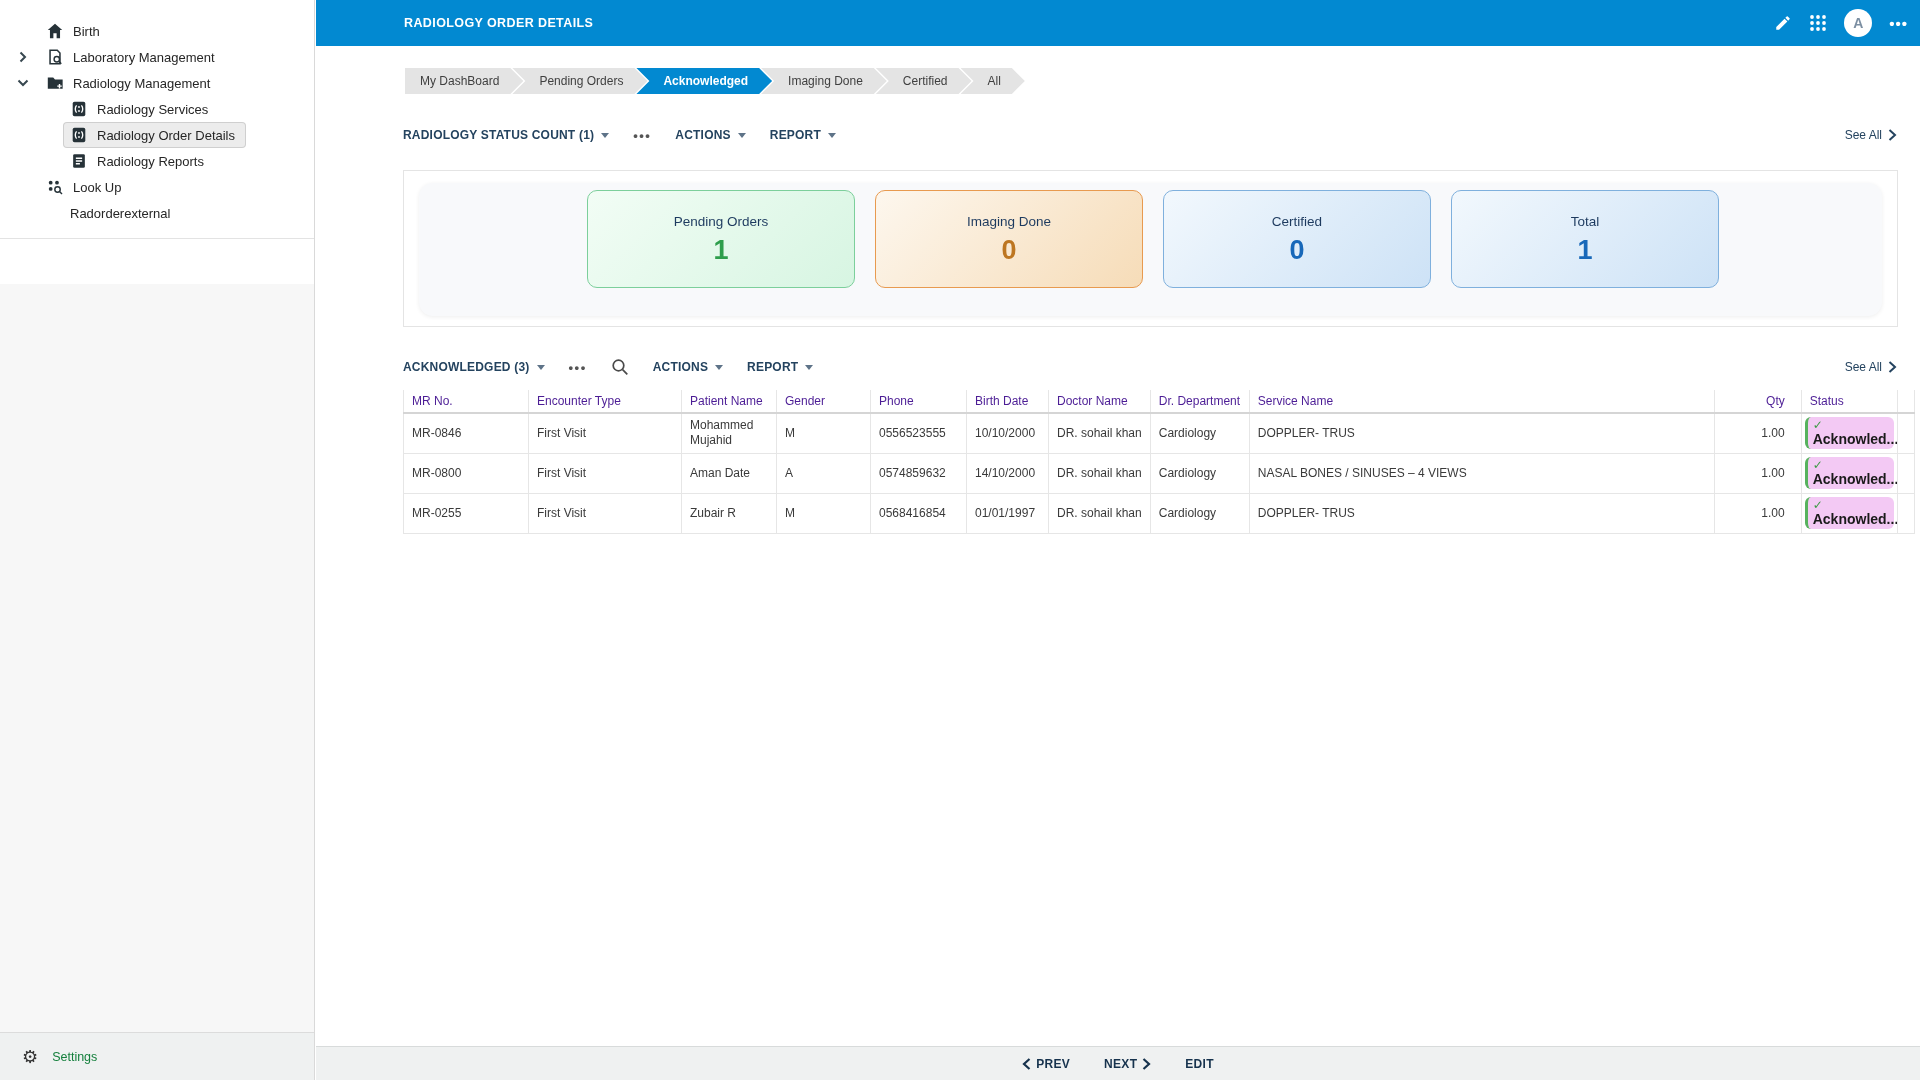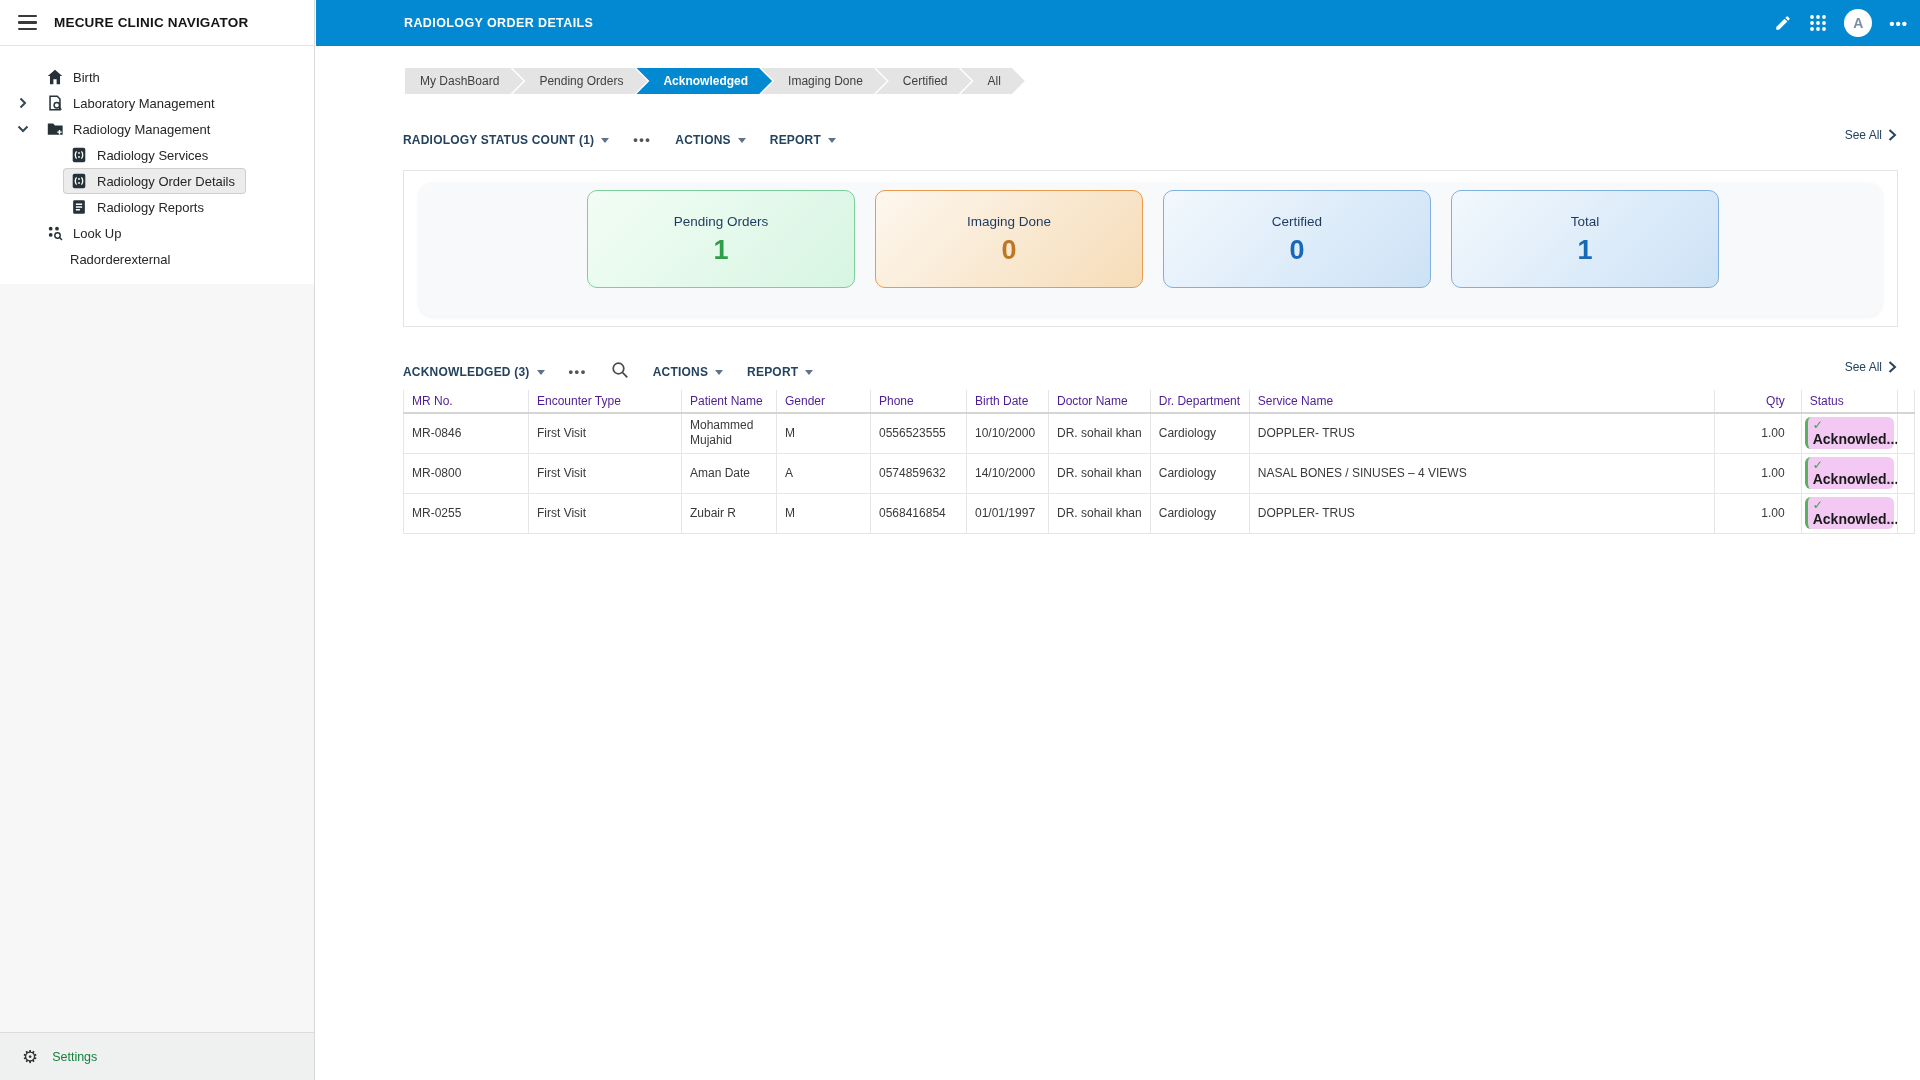--- a/index.html
+++ b/index.html
@@ -48,21 +48,21 @@
   
   .tabs { position:absolute; left:85px; top:68px; display:flex; height:26px; }
   .tab { height:26px; line-height:26px; background:#e4e4e4; color:#3f3f3f; font-size:12px;
     padding:0 24px 0 27px; white-space:nowrap; cursor:pointer; margin-left:-11px;
     clip-path:polygon(0 0, calc(100% - 13px) 0, 100% 50%, calc(100% - 13px) 100%, 0 100%, 13px 50%); }
   .tab:first-child { margin-left:4px; padding-left:15px;
     clip-path:polygon(0 0, calc(100% - 13px) 0, 100% 50%, calc(100% - 13px) 100%, 0 100%); }
   .tab.active { background:#0289d1; color:#fff; font-weight:bold; }
 
   
-  .toolbar { position:absolute; left:87px; right:23px; height:24px; display:flex; align-items:flex-end; gap:24px; }
+  .toolbar { position:absolute; left:87px; right:23px; height:24px; display:flex; align-items:center; gap:24px; }
   .toolbar1 { top:123px; }
   .toolbar2 { top:355px; }
   .tb-group { display:flex; align-items:center; gap:7px; cursor:pointer; }
   .tb-text { font-size:12px; font-weight:bold; color:#24435f; letter-spacing:.2px; white-space:nowrap; }
   .caret { width:0; height:0; border-left:4.5px solid transparent; border-right:4.5px solid transparent;
     border-top:5px solid #5e7388; margin-top:1px; }
   .tb-dots { color:#555; font-size:13px; font-weight:bold; letter-spacing:1.5px; cursor:pointer; }
   .tb-search { display:inline-flex; cursor:pointer; }
   .see-all { position:absolute; right:0; top:0; height:24px; display:flex; align-items:center; gap:6px; cursor:pointer; }
   .see-all span { font-size:12px; color:#24435f; }
@@ -105,28 +105,20 @@
     border-top:1px solid #d8dbdb; display:flex; align-items:center; justify-content:center; gap:34px; }
   .foot-btn { display:flex; align-items:center; gap:5px; font-size:12px; font-weight:bold;
     color:#16324d; letter-spacing:.3px; cursor:pointer; }
 </style>
 </head>
 <body>
 
 <div class="app">
 
   <aside class="sidebar">
-    <div class="sb-header">
-      <span class="hamburger">
-          <i></i>
-          <i></i>
-          <i></i>
-        </span>
-      <span class="sb-title">MECURE CLINIC NAVIGATOR</span>
-    </div>
     <nav class="sb-nav" id="sbnav">
         <div class="sb-item">
           <span class="sb-chevron"></span>
           <span class="sb-inner">
             <span class="sb-icon">
               <svg width="18" height="18" viewBox="0 0 20 20">
                 <path fill="#263238" d="M10 2l8 7h-2.4v9h-3.8v-5.5H8.2V18H4.4V9H2z"></path>
               </svg>
             </span>
             <span class="sb-label">Birth</span>
@@ -418,15 +410,32 @@
               <span class="status-badge">
                 <span class="badge-check">✓</span>
                 <span class="badge-text">Acknowled...</span>
               </span>
             </td>
             <td></td>
           </tr>
         </tbody>
     </table>
 
+    <footer class="bottombar">
+      <span class="foot-btn">
+        <svg width="9" height="12" viewBox="0 0 9 12">
+            <path d="M7.5 1L2 6l5.5 5" fill="none" stroke="#16324d" stroke-width="2.2"></path>
+          </svg>
+        <span>PREV</span>
+      </span>
+      <span class="foot-btn">
+        <span>NEXT</span>
+        <svg width="9" height="12" viewBox="0 0 9 12">
+            <path d="M1.5 1L7 6l-5.5 5" fill="none" stroke="#16324d" stroke-width="2.2"></path>
+          </svg>
+      </span>
+      <span class="foot-btn">
+        <span>EDIT</span>
+      </span>
+    </footer>
 
   </div>
 </div>
 
 </body></html>

